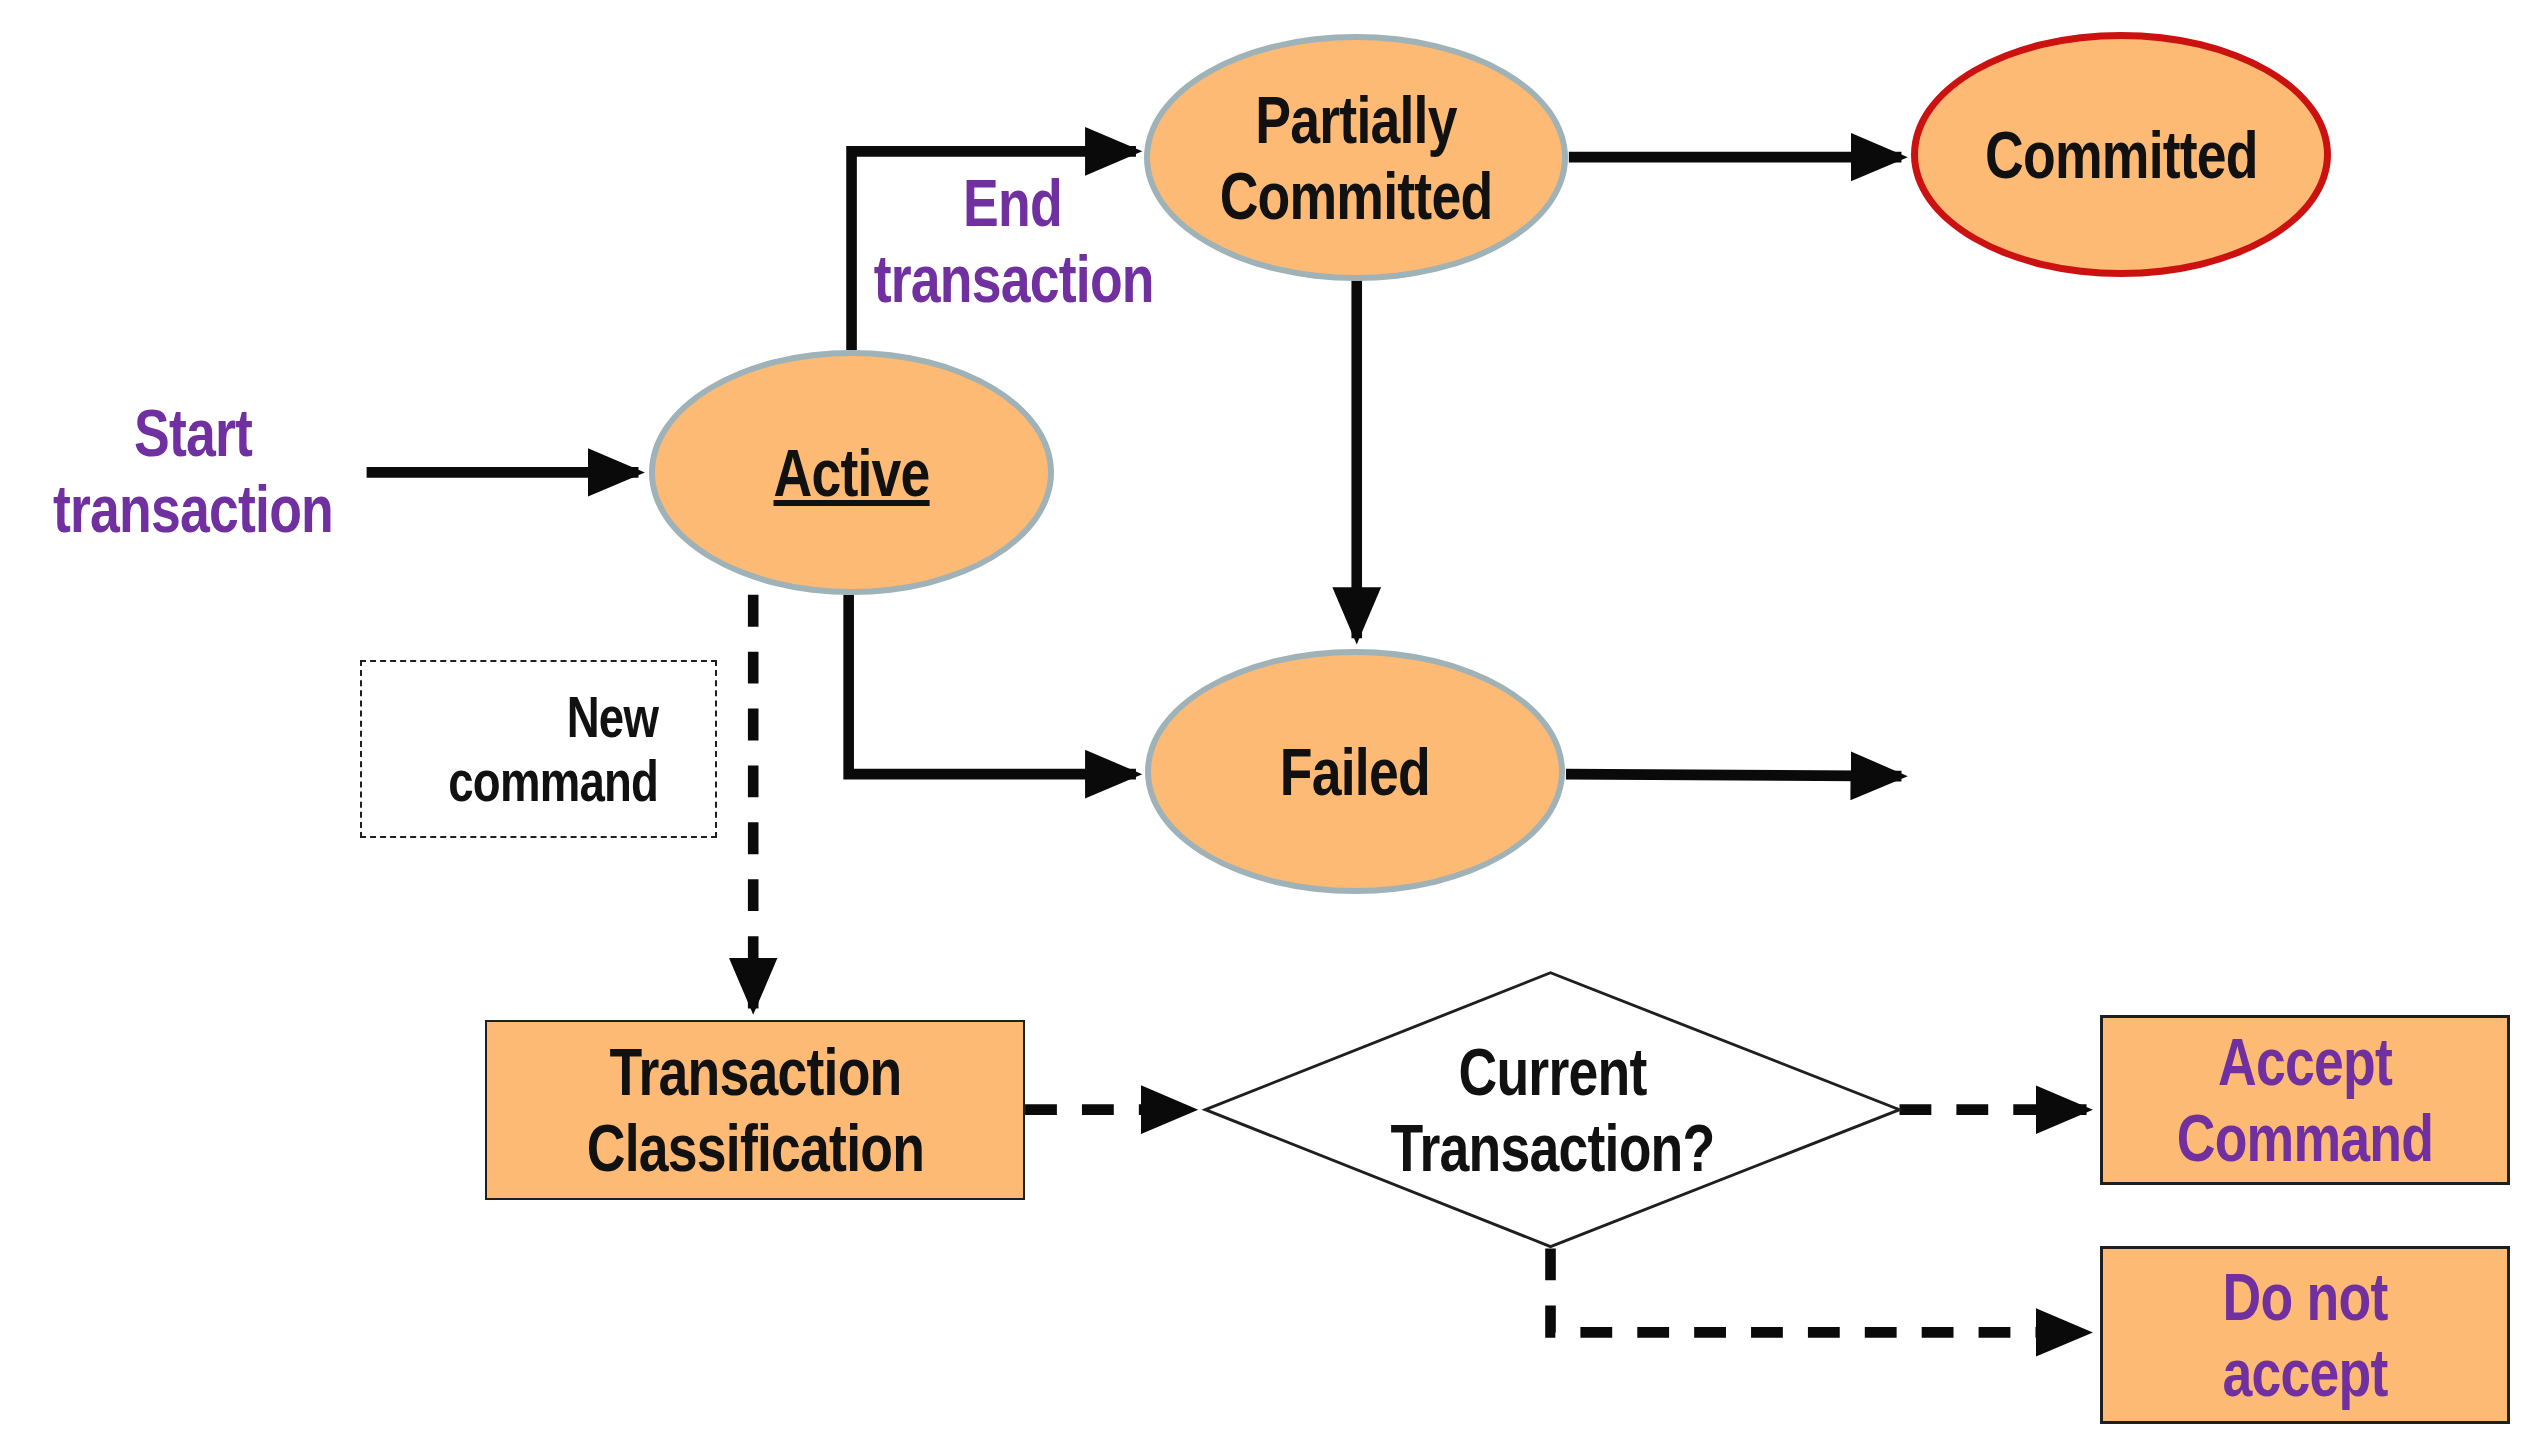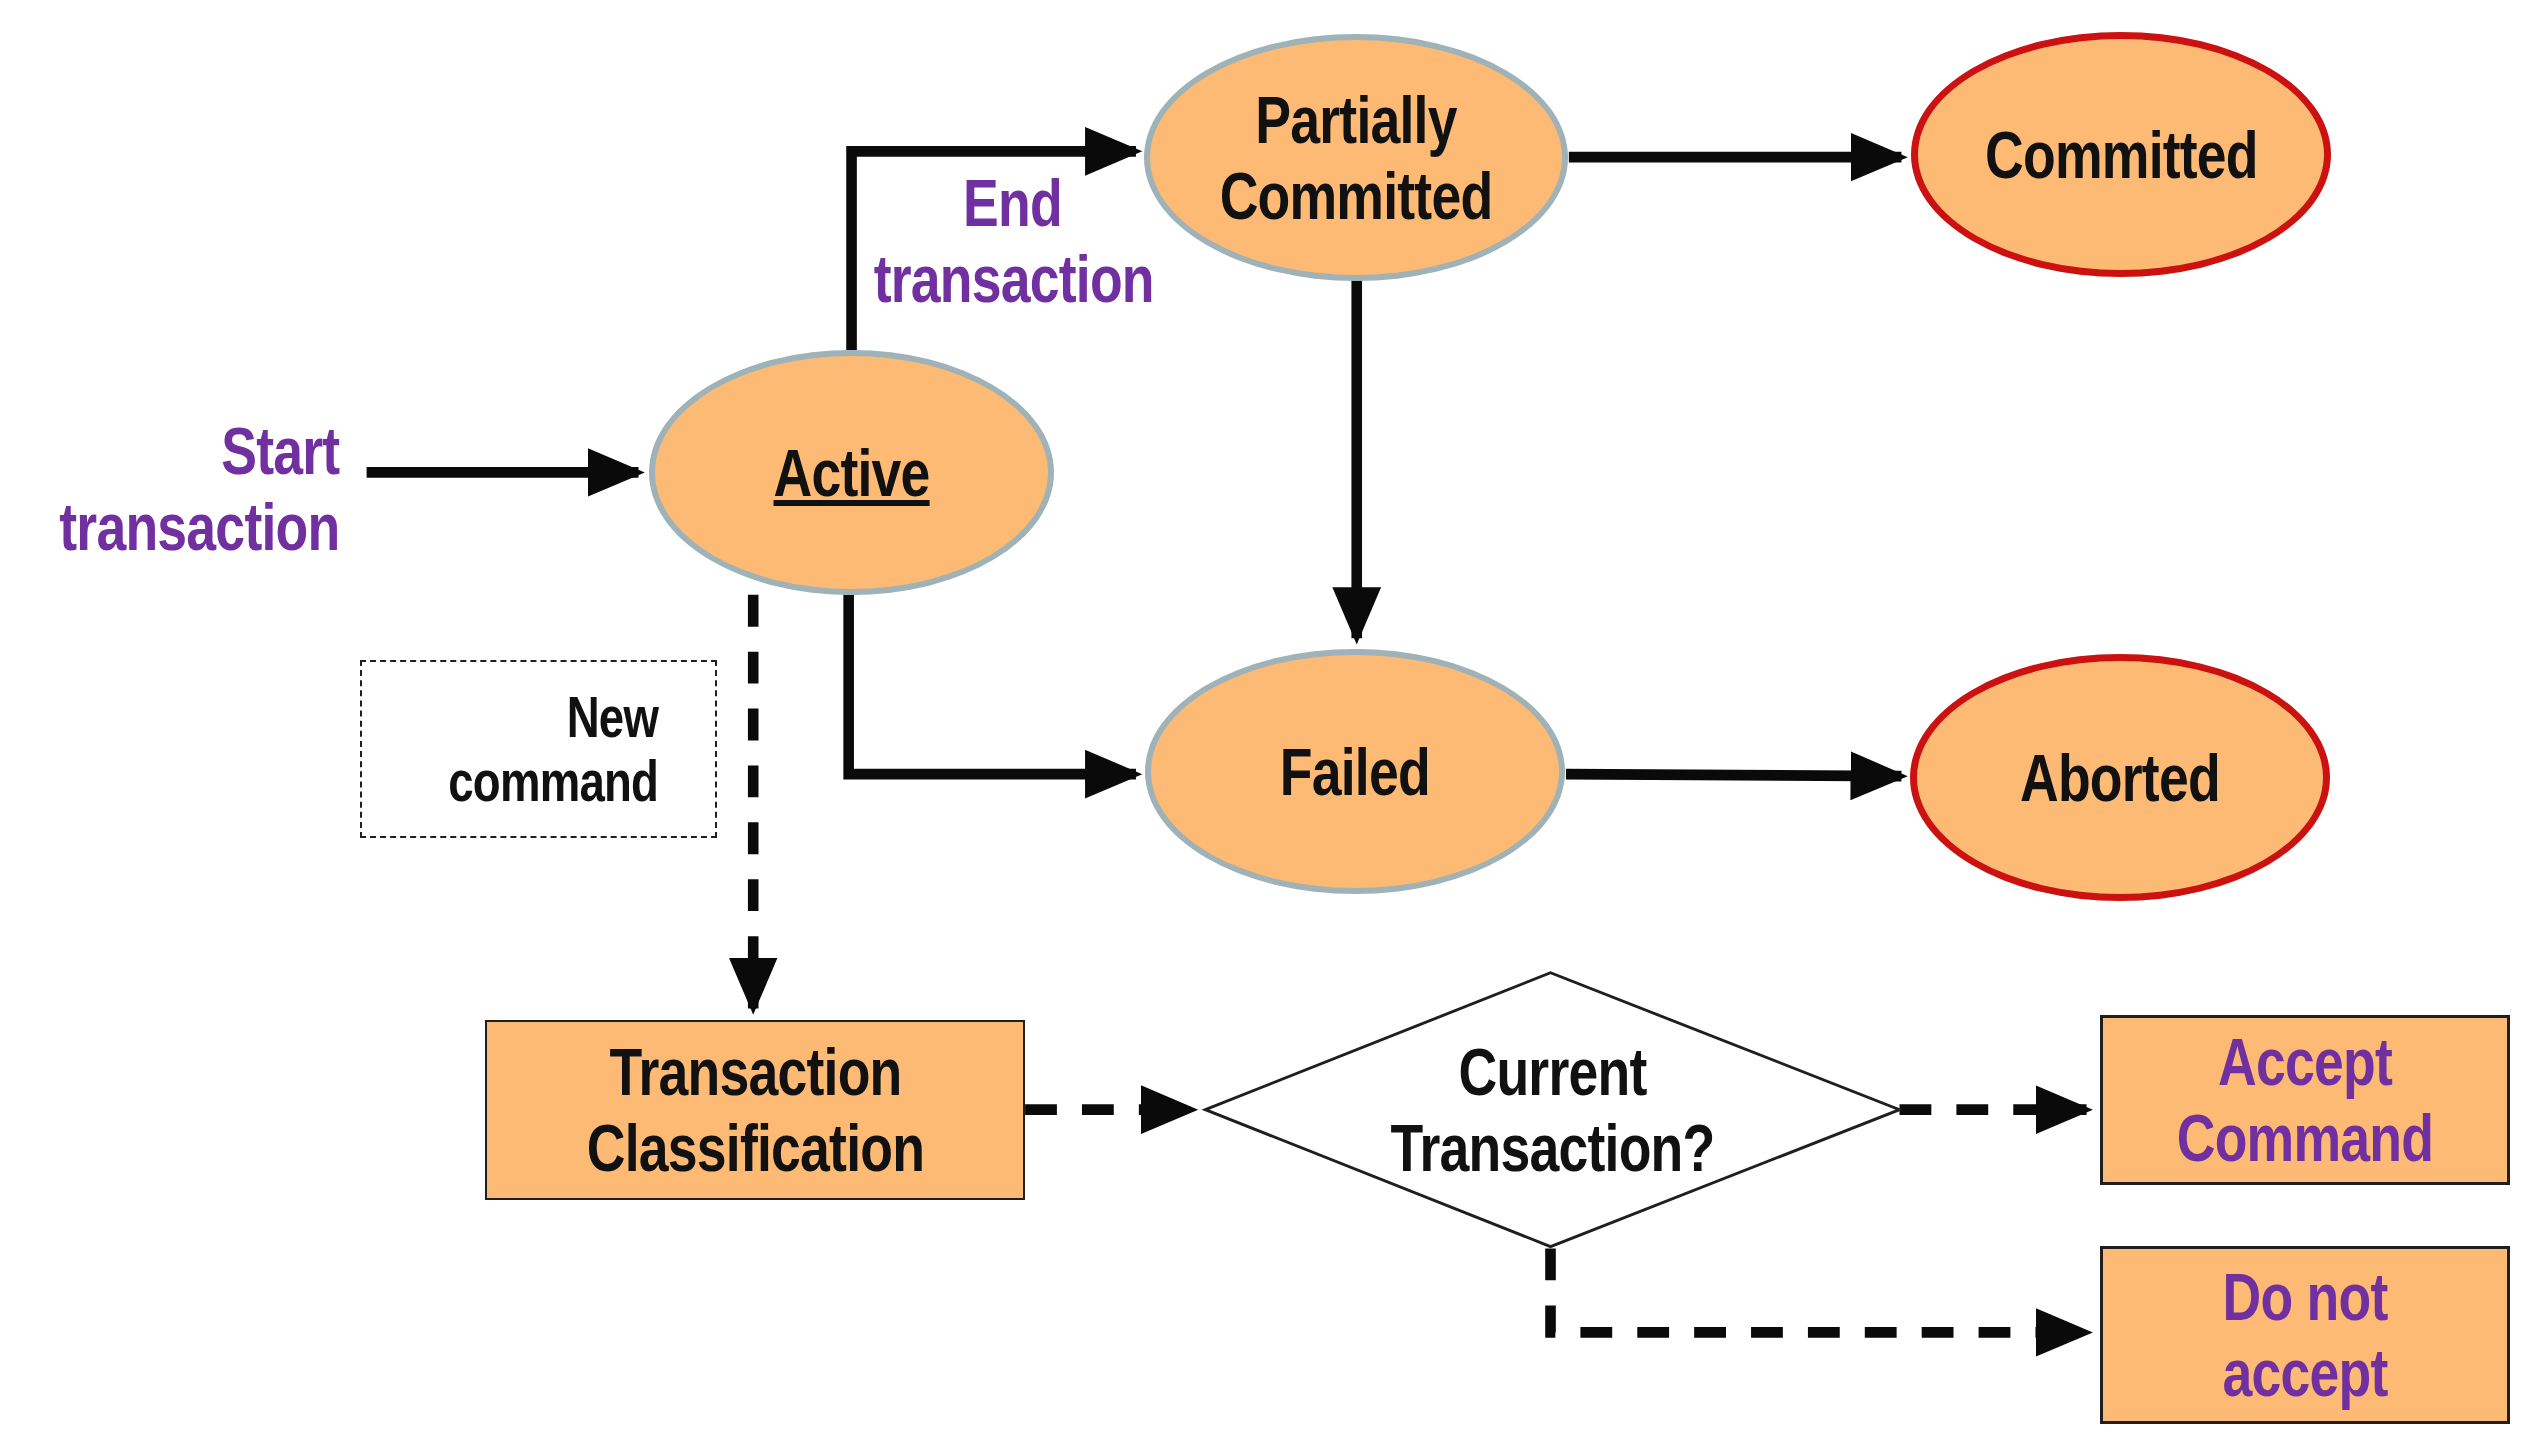--- a/index.html
+++ b/index.html
@@ -71,21 +71,21 @@
     <path class="wire" d="M1624,803 L1972,805" marker-end="url(#ah)"></path>
 
     <path class="wire dashed" d="M781,617 V1046" marker-end="url(#ah)"></path>
     <path class="wire dashed" d="M1063,1151 H1236" marker-end="url(#ah)"></path>
     <path class="wire dashed" d="M1970,1151 H2164" marker-end="url(#ah)"></path>
     <path class="wire dashed" d="M1608,1295 V1382 H2164" marker-end="url(#ah)"></path>
 
     <polygon class="decision" points="1250,1151 1608,1009 1970,1151 1608,1293"></polygon>
   </svg>
 
-  <div class="lbl purple mw380" style="left:9.6px; top:404px; width:366px; height:169px;text-align:right;">
+  <div class="lbl purple mw380" style="left:9.6px; top:386px; width:366px; height:169px;">
     <span class="txt">Start transaction</span>
   </div>
 
   <div class="lbl purple mw360" style="left:829px; top:159px; width:366px; height:164px;">
     <span class="txt">End transaction</span>
   </div>
 
   <div class="node state" style="left:649px; top:350px; width:405px; height:245px;text-decoration:underline;">
     <span class="txt">Active</span>
   </div>
@@ -95,23 +95,20 @@
   </div>
 
   <div class="node final" style="left:1911px; top:32px; width:420px; height:245px;">
     <span class="txt">Committed</span>
   </div>
 
   <div class="node state" style="left:1145px; top:649px; width:420px; height:245px;">
     <span class="txt">Failed</span>
   </div>
 
-  <div class="node final" style="left:1910px; top:654px; width:420px; height:247px;">
-    <span class="txt">Aborted</span>
-  </div>
 
   <div class="box note mw310" style="left:360px; top:660px; width:357px; height:178px;">
     <span class="txt">New command</span>
   </div>
 
   <div class="box thin mw520" style="left:485px; top:1020px; width:540px; height:180px;">
     <span class="txt">Transaction Classification</span>
   </div>
 
   <div class="lbl mw470" style="left:1311px; top:1003px; width:482px; height:214px;">

